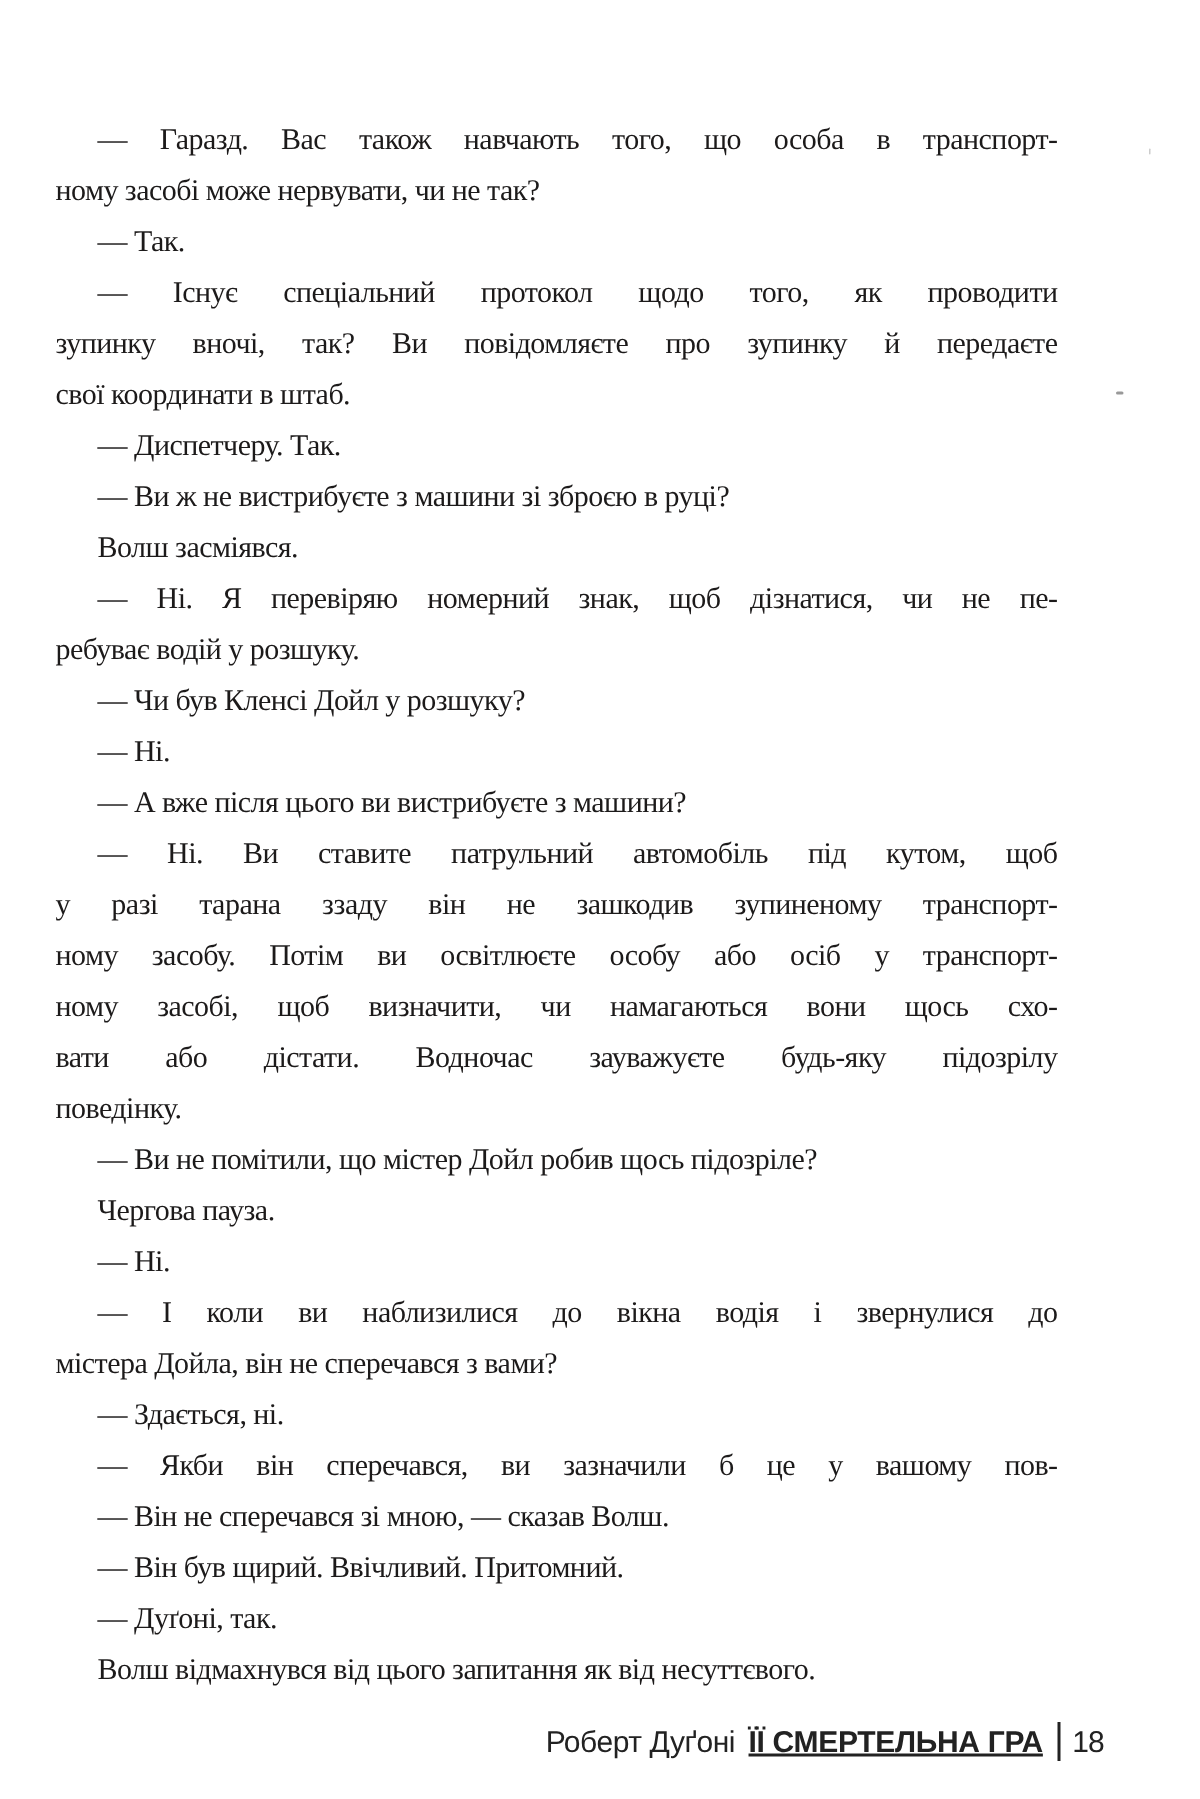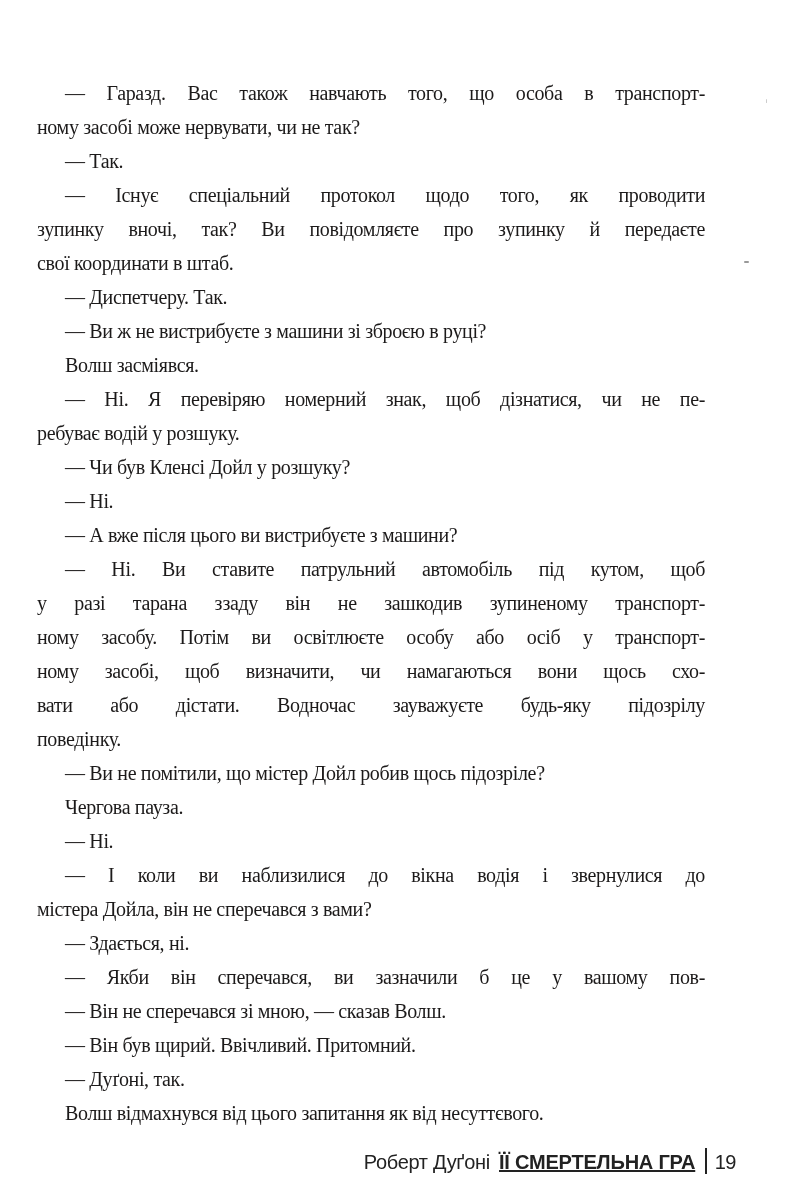--- a/index.html
+++ b/index.html
@@ -59,17 +59,17 @@
     <div class="line indent last">— Він не сперечався зі мною, — сказав Волш.</div>
     <div class="line indent last">— Він був щирий. Ввічливий. Притомний.</div>
     <div class="line indent last">— Дуґоні, так.</div>
     <div class="line indent last">Волш відмахнувся від цього запитання як від несуттєвого.</div>
   </div>
 
 <div class="footer">
   <span class="author">Роберт Дуґоні</span>
   <span class="title">ЇЇ СМЕРТЕЛЬНА ГРА</span>
   <span class="sep"></span>
-  <span class="num">19</span>
+  <span class="num">18</span>
 </div>
 
 <div class="speck" style="left:744px;top:261px;width:5px;height:2px;"></div>
 <div class="speck" style="left:766px;top:99px;width:1px;height:4px;background:#ccc;"></div>
 
 </body></html>

